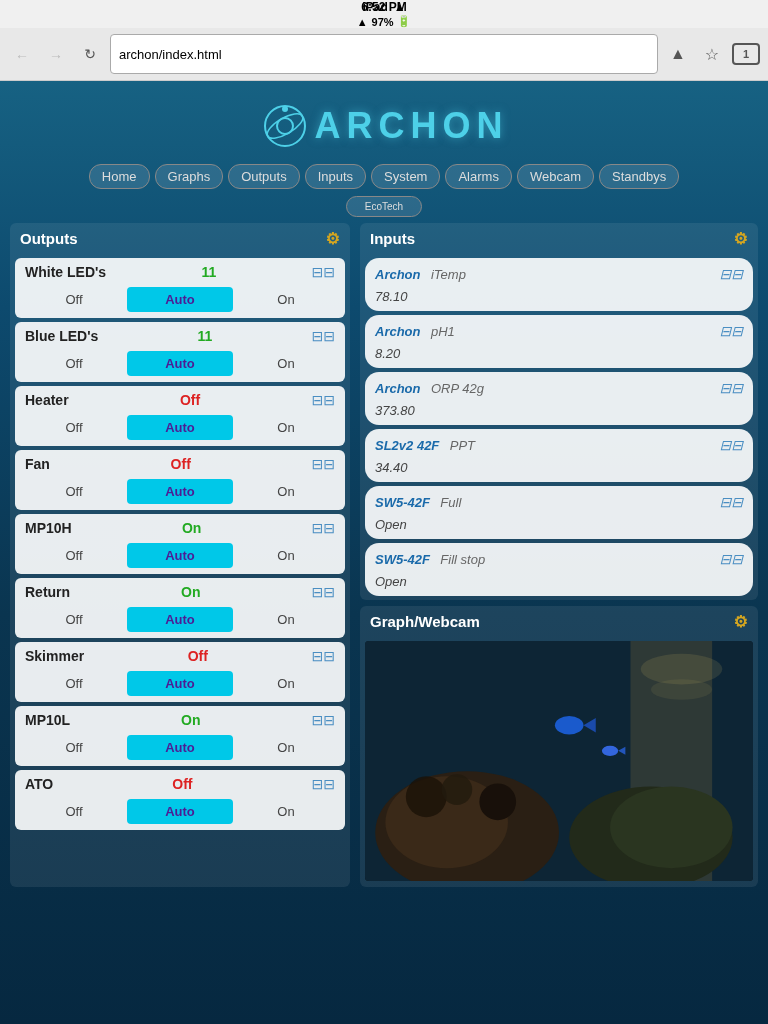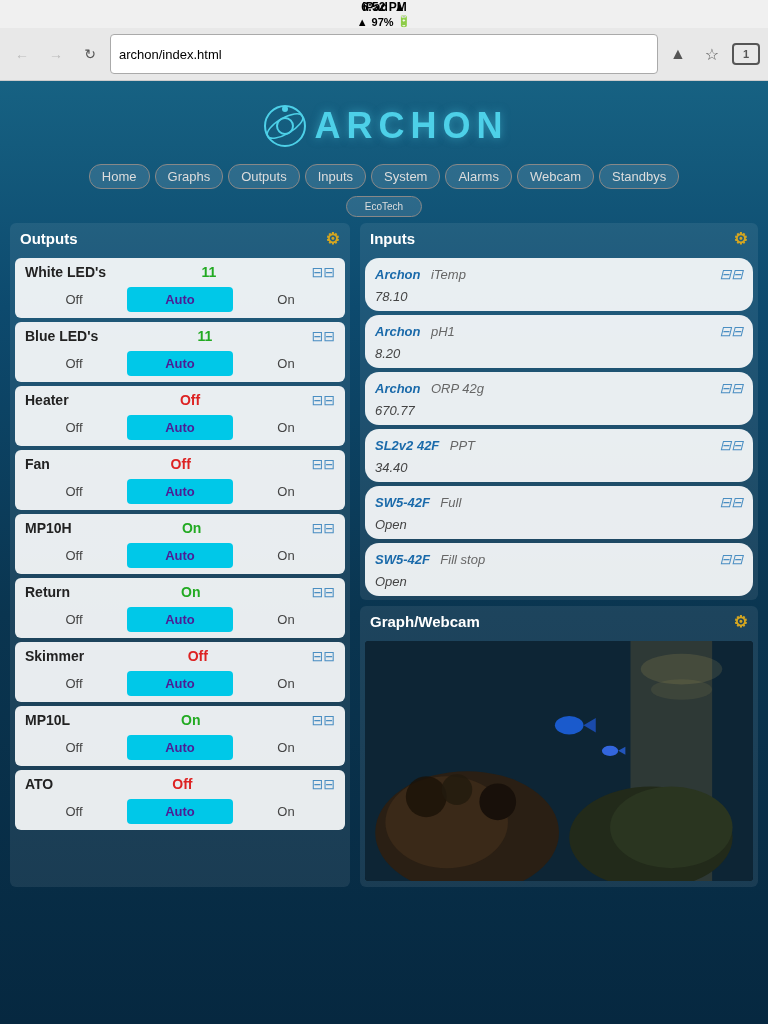--- a/index.html
+++ b/index.html
@@ -500,21 +500,21 @@
         </div>
 
         <div class="input-item">
           <div class="input-top">
             <div>
               <span class="input-source">Archon</span>
               <span class="input-label">ORP 42g</span>
             </div>
             <span class="slider-icon">⊟⊟</span>
           </div>
-          <div class="input-value">670.77</div>
+          <div class="input-value">373.80</div>
         </div>
 
         <div class="input-item">
           <div class="input-top">
             <div>
               <span class="input-source">SL2v2 42F</span>
               <span class="input-label">PPT</span>
             </div>
             <span class="slider-icon">⊟⊟</span>
           </div>

